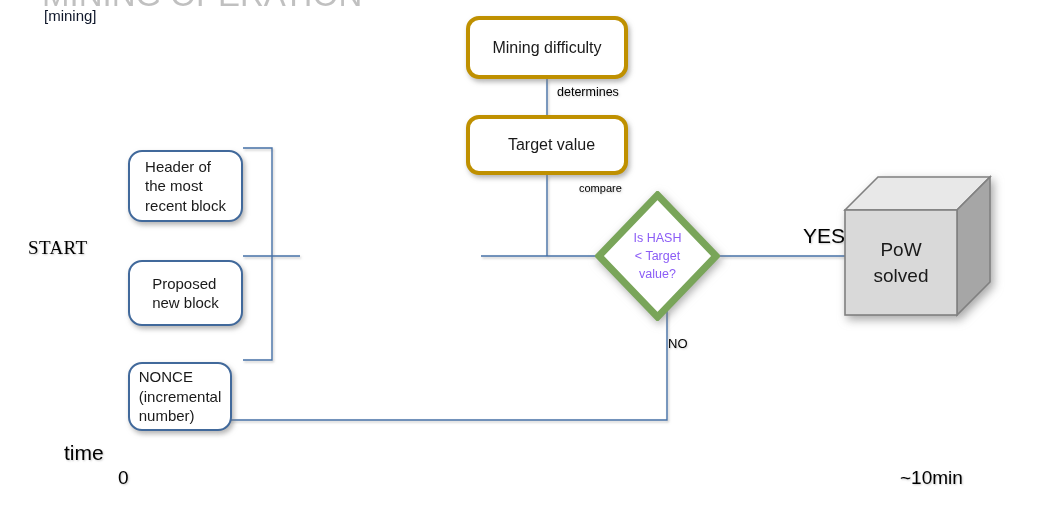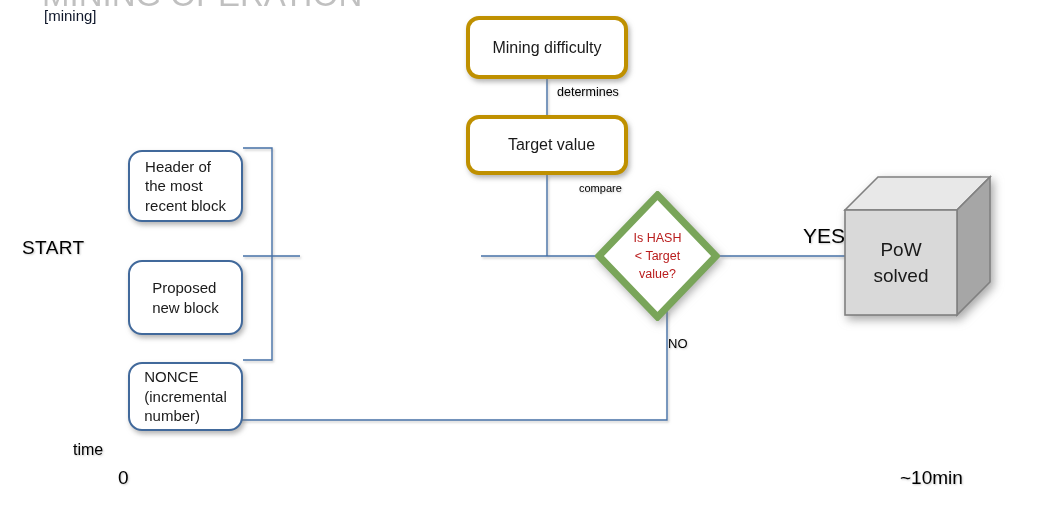--- a/index.html
+++ b/index.html
@@ -40,24 +40,25 @@
 
   .subtitle {
     left: 44px;
     top: 7px;
     font-size: 15px;
     color: #0f172a;
     text-shadow: none;
   }
 
   .label-start {
-    left: 22px;
+    left: 28px;
     top: 237px;
     font-size: 19px;
     letter-spacing: 0.4px;
+    font-family: Liberation Serif, serif;
   }
   .label-yes {
     left: 768px;
     top: 224px;
     font-size: 21px;
     margin-left: 35px;
   }
   .label-no  {
     left: 668px;
     top: 336px;
@@ -70,23 +71,23 @@
     text-shadow: 1px 1px 2px rgba(170,170,170,0.5);
   }
   .label-compare {
     left: 557px;
     top: 182px;
     font-size: 11px;
     text-shadow: 1px 1px 2px rgba(170,170,170,0.5);
     margin-left: 22px;
   }
   .label-time {
-    left: 73px;
+    left: 64px;
     top: 441px;
-    font-size: 16px;
+    font-size: 21px;
   }
   .label-zero {
     left: 118px;
     top: 467px;
     font-size: 19px;
   }
   .label-tenmin {
     left: 900px;
     top: 467px;
     font-size: 19px;
@@ -161,21 +162,21 @@
   .diamond-label {
     position: absolute;
     left: 0; top: 0;
     width: 100%; height: 100%;
     display: flex;
     align-items: center;
     justify-content: center;
     text-align: center;
     font-size: 12.5px;
     line-height: 1.45;
-    color: #b91c1c;
+    color: #8b5cf6;
     white-space: pre-line;
   }
 
   
   .cubewrap {
     position: absolute;
     filter: drop-shadow(3px 4px 5px rgba(110,110,110,0.6));
   }
   .cubewrap svg { display: block; }
   .cube-label {
@@ -232,26 +233,26 @@
       <line x1="138" y1="446" x2="1000" y2="446" stroke="#4472c4" stroke-width="3.4" marker-end="url(#arrHeadTime)"></line>
     </g>
   </svg>
 
   <div class="rbox" style="left:128px; top:113px; width:115px; height:72px;">
     <span class="inner">Header of
 the most
 recent block</span>
   </div>
 
-  <div class="rbox" style="left:128px; top:223px; width:115px; height:75px;">
+  <div class="rbox" style="left:128px; top:223px; width:115px; height:66px;">
     <span class="inner">Proposed
 new block</span>
   </div>
 
-  <div class="rbox" style="left:128px; top:325px; width:115px; height:69px;">
+  <div class="rbox" style="left:128px; top:325px; width:104px; height:69px;">
     <span class="inner">NONCE
 (incremental
 number)</span>
   </div>
 
 
   <div class="brownbox" style="left:466px; top:16px; width:162px; height:63px;">
     <span>Mining difficulty</span>
   </div>
 

